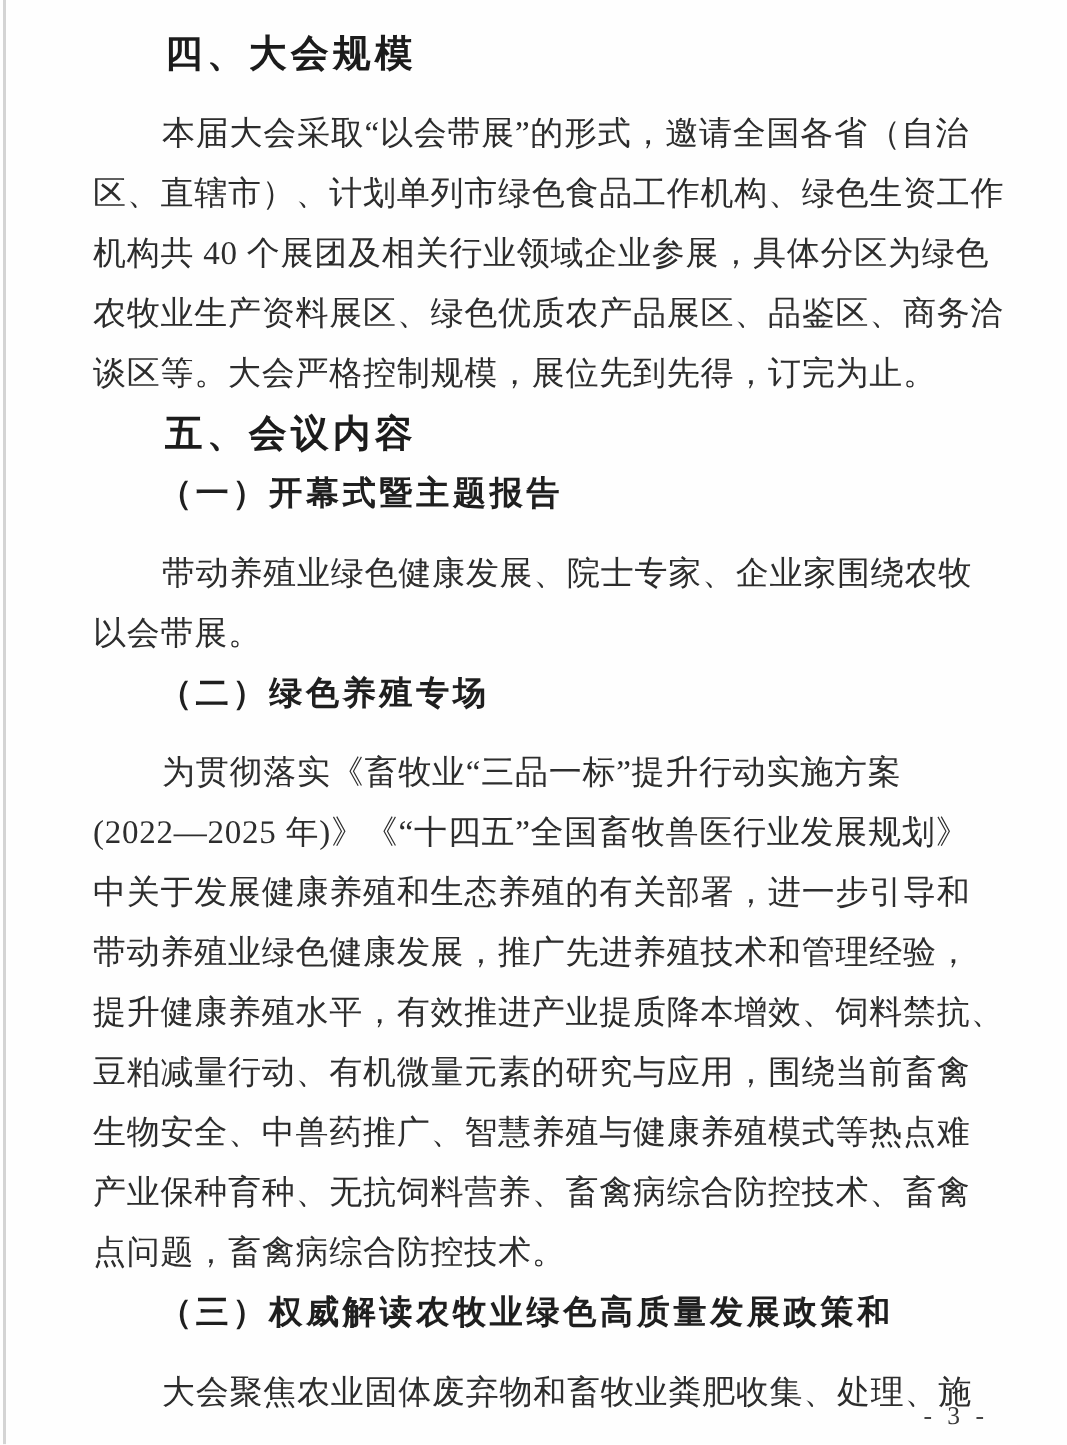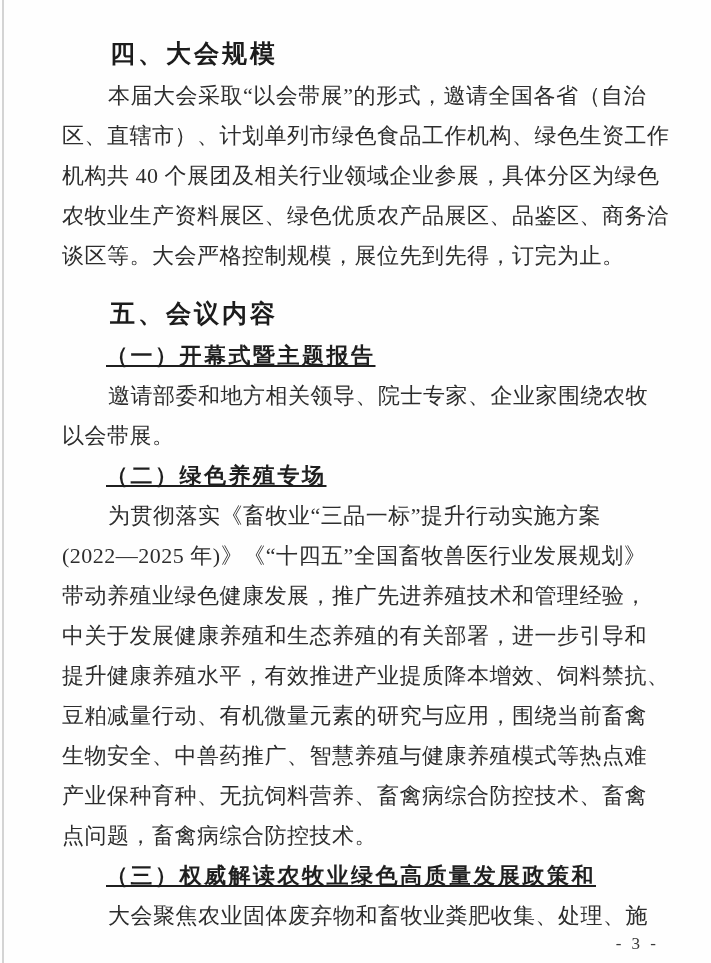--- a/index.html
+++ b/index.html
@@ -29,41 +29,40 @@
     padding: 16px 58px 0 62px;
   }
   .ln {
     font-size: 22px;
     line-height: 40px;
     letter-spacing: 0.5px;
     white-space: nowrap;
   }
   .ln.first {
     text-indent: 46px;
+    margin-top: 13px;
   }
   .h-section {
-    font-family: Liberation Mono, monospace;
+    font-family: Liberation Sans, sans-serif;
     font-weight: bold;
     font-size: 25px;
     line-height: 40px;
     letter-spacing: 3px;
     color: #1c1c1c;
     text-indent: 48px;
     white-space: nowrap;
-    margin-top: 20px;
   }
   .h-sub {
     font-weight: bold;
     font-size: 22px;
     line-height: 40px;
     letter-spacing: 2.5px;
     color: #1f1f1f;
     text-indent: 44px;
     white-space: nowrap;
-    text-decoration: underline;
   }
   .page-number {
     position: absolute;
     right: 52px;
     bottom: 9px;
     font-size: 17px;
     letter-spacing: 3px;
     color: #3a3a3a;
   }
 </style>
@@ -79,28 +78,28 @@
 
     <div class="ln first">本届大会采取“以会带展”的形式，邀请全国各省（自治</div>
     <div class="ln">区、直辖市）、计划单列市绿色食品工作机构、绿色生资工作</div>
     <div class="ln">机构共 40 个展团及相关行业领域企业参展，具体分区为绿色</div>
     <div class="ln">农牧业生产资料展区、绿色优质农产品展区、品鉴区、商务洽</div>
     <div class="ln">谈区等。大会严格控制规模，展位先到先得，订完为止。</div>
 
     <div class="h-section">五、会议内容</div>
 
     <div class="h-sub">（一）开幕式暨主题报告</div>
-    <div class="ln first">邀请部委和地方相关领导、院士专家、企业家围绕农牧</div>
+    <div class="ln first">带动养殖业绿色健康发展、院士专家、企业家围绕农牧</div>
     <div class="ln">以会带展。</div>
 
     <div class="h-sub">（二）绿色养殖专场</div>
     <div class="ln first">为贯彻落实《畜牧业“三品一标”提升行动实施方案</div>
     <div class="ln">(2022—2025 年)》《“十四五”全国畜牧兽医行业发展规划》</div>
+    <div class="ln">中关于发展健康养殖和生态养殖的有关部署，进一步引导和</div>
     <div class="ln">带动养殖业绿色健康发展，推广先进养殖技术和管理经验，</div>
-    <div class="ln">中关于发展健康养殖和生态养殖的有关部署，进一步引导和</div>
     <div class="ln">提升健康养殖水平，有效推进产业提质降本增效、饲料禁抗、</div>
     <div class="ln">豆粕减量行动、有机微量元素的研究与应用，围绕当前畜禽</div>
     <div class="ln">生物安全、中兽药推广、智慧养殖与健康养殖模式等热点难</div>
     <div class="ln">产业保种育种、无抗饲料营养、畜禽病综合防控技术、畜禽</div>
     <div class="ln">点问题，畜禽病综合防控技术。</div>
 
     <div class="h-sub">（三）权威解读农牧业绿色高质量发展政策和</div>
     <div class="ln first">大会聚焦农业固体废弃物和畜牧业粪肥收集、处理、施</div>
 
   </div>

